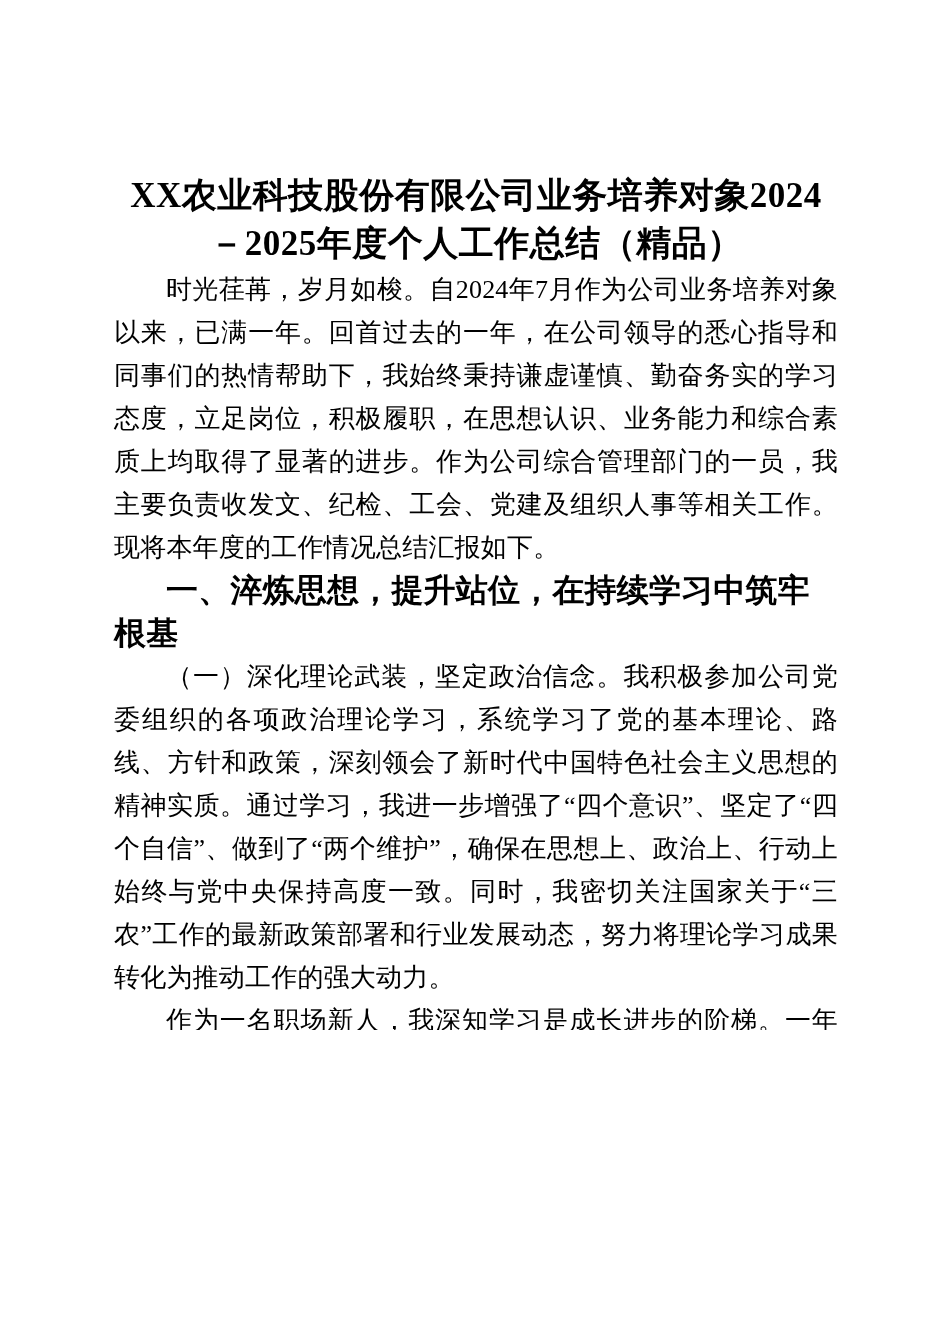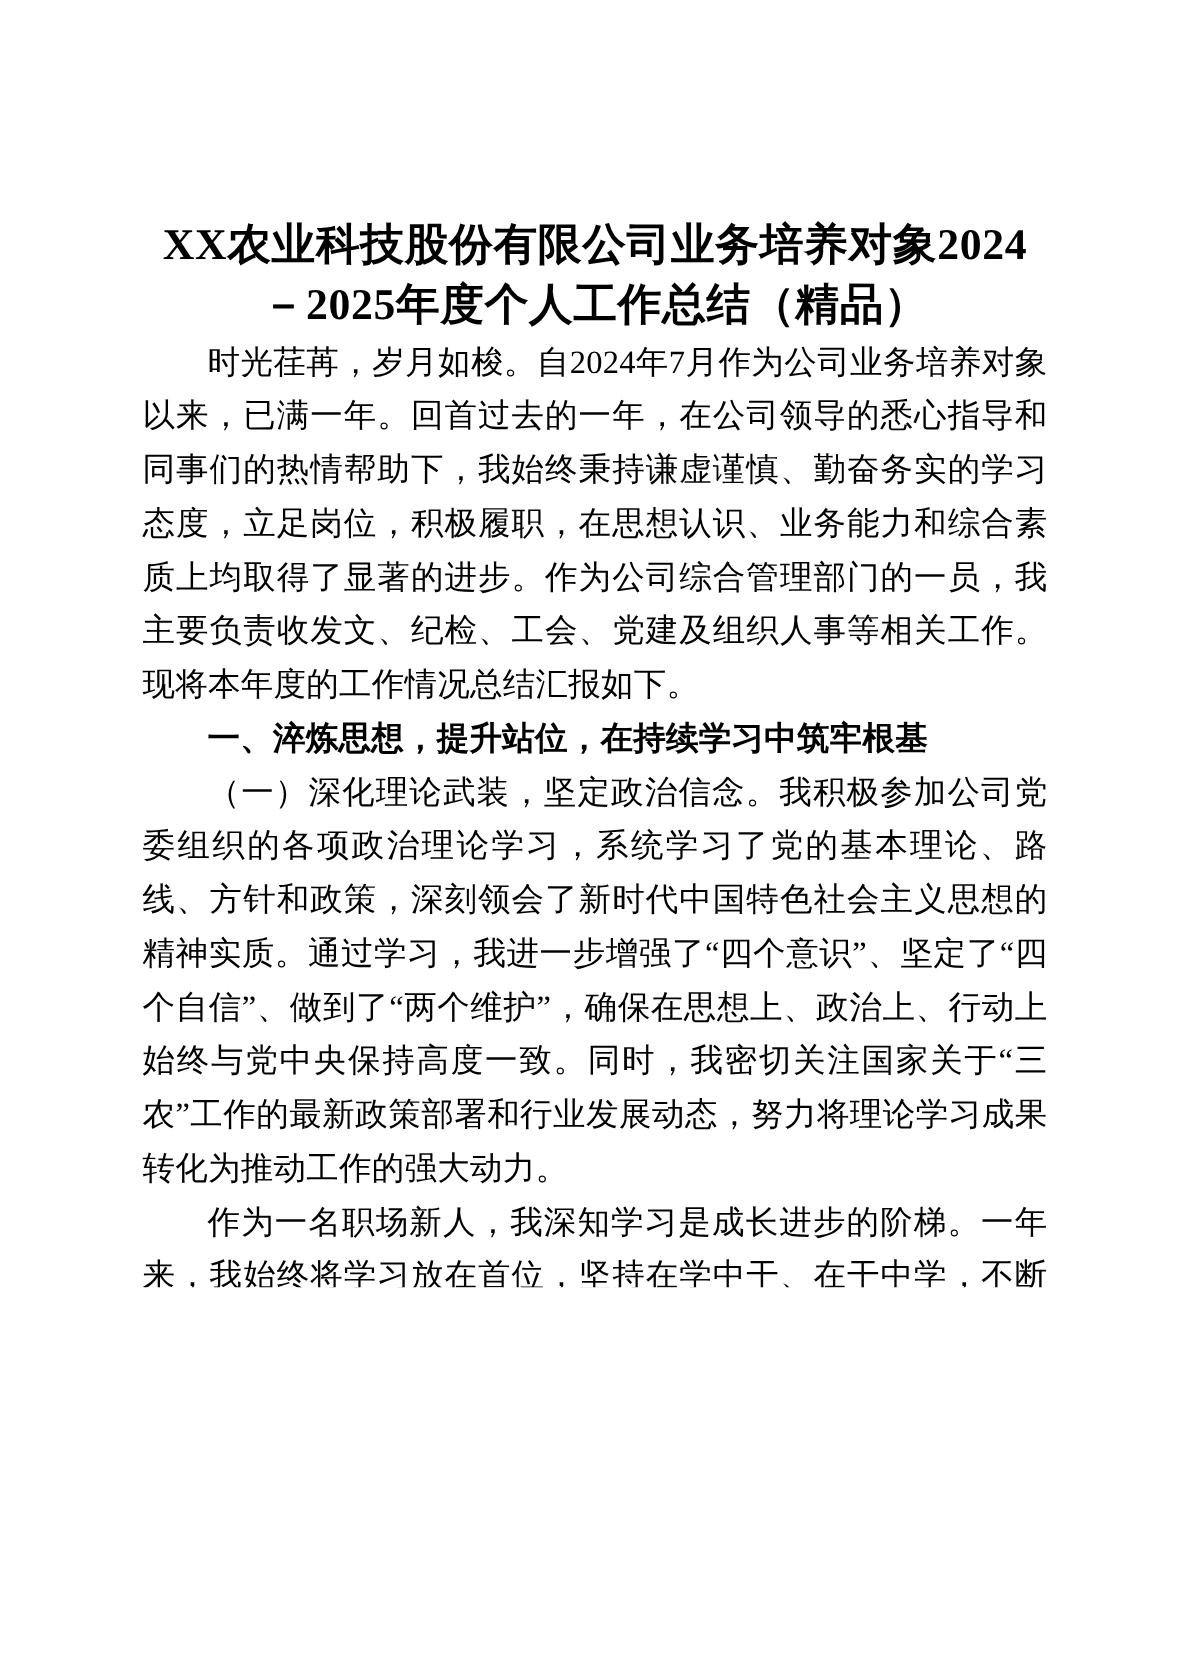--- a/index.html
+++ b/index.html
@@ -47,21 +47,21 @@
     text-justify: inter-ideograph;
     text-indent: 52px;
     word-break: break-all;
     letter-spacing: 0.2px;
   }
   .section-heading {
     margin: 0;
     padding: 0;
     font-family: "Liberation Sans", "DejaVu Sans", sans-serif;
     font-weight: bold;
-    font-size: 26px;
+    font-size: 32px;
     line-height: 43px;
     color: #000000;
     text-indent: 52px;
     text-align: left;
     word-break: break-all;
     letter-spacing: 0.2px;
   }
 </style>
 </head>
 <body>

